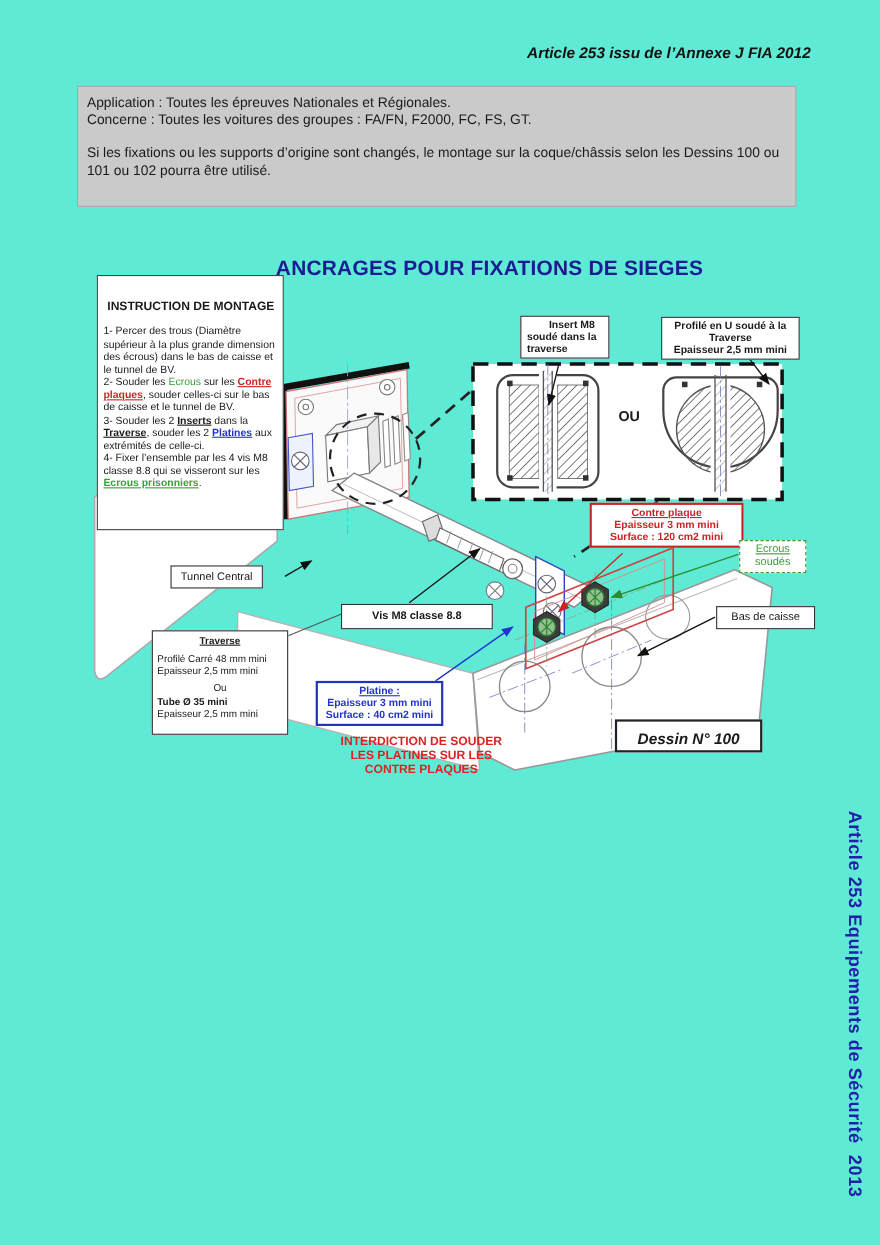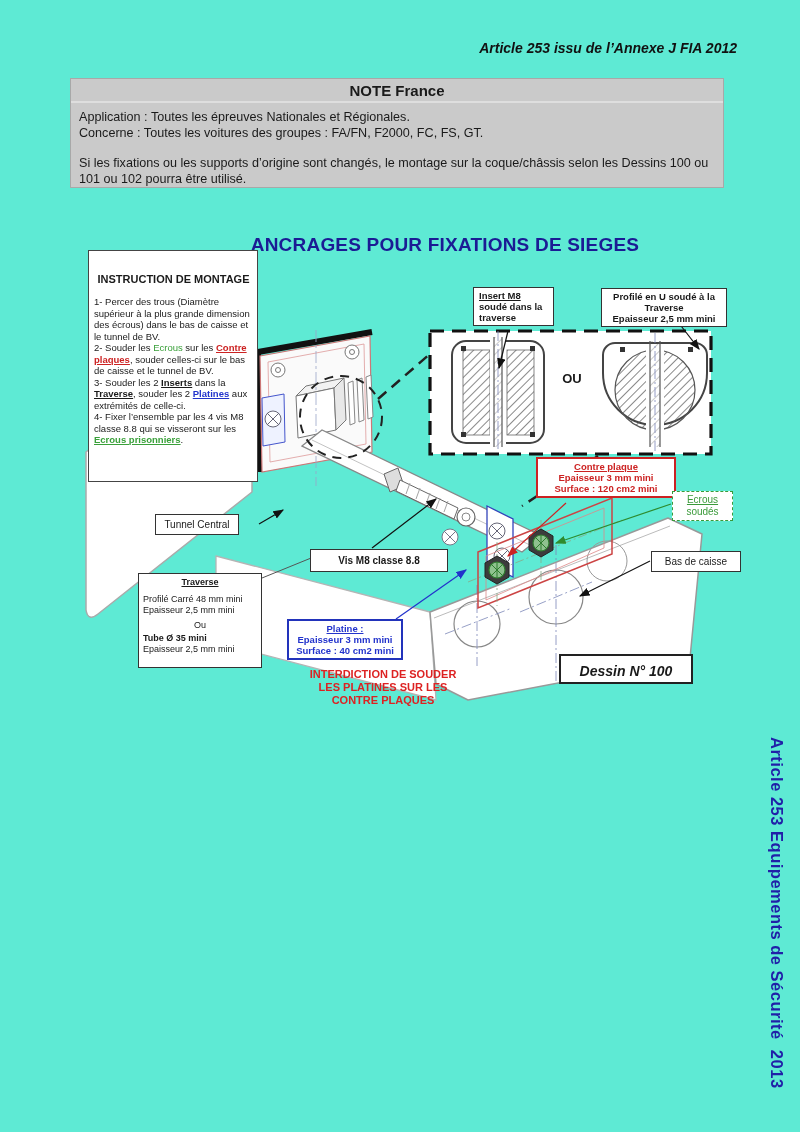--- a/index.html
+++ b/index.html
@@ -23,21 +23,21 @@
   .instr p{margin:0;}
   .green{color:#3aa03a;}
   .green-bu{color:#3aa03a;font-weight:bold;text-decoration:underline;}
   .red-bu{color:#cc2222;font-weight:bold;text-decoration:underline;}
   .b-u{font-weight:bold;text-decoration:underline;}
   .blue-bu{color:#2233cc;font-weight:bold;text-decoration:underline;margin-top:26px;}
   
   .lbl{position:absolute;border:1px solid #333;background:#fff;font-size:9.5px;line-height:11px;
        box-sizing:border-box;z-index:3;padding:2px 3px;}
   .lbl-insert{left:473px;top:287px;width:81px;font-weight:bold;text-align:left;padding-left:5px;}
-  .lbl-insert .u{text-decoration:underline;}
+  .lbl-insert .u{margin-left:20px;}
   .lbl-profile{left:601px;top:288px;width:126px;font-weight:bold;text-align:center;}
   .ou-detail{position:absolute;left:552px;top:371px;width:40px;text-align:center;font-weight:bold;font-size:13px;z-index:3;}
   .lbl-contre{left:536px;top:457px;width:140px;border:2px solid #cc2222;color:#cc2222;font-weight:bold;text-align:center;}
   .lbl-contre .u{text-decoration:underline;}
   .lbl-ecrous{left:672px;top:491px;width:61px;border:1px dashed #3a9a3a;color:#3a9a3a;text-align:center;font-size:10px;line-height:12px;}
   .lbl-ecrous .u{text-decoration:underline;}
   .lbl-tunnel{left:155px;top:514px;width:84px;font-size:10px;text-align:center;padding:4px 0;}
   .lbl-vis{left:310px;top:549px;width:138px;font-weight:bold;font-size:10px;text-align:center;padding:5px 0;}
   .lbl-bas{left:651px;top:551px;width:90px;font-size:10px;text-align:center;padding:4px 0;}
   .lbl-traverse{left:138px;top:573px;width:124px;height:95px;font-size:9px;line-height:11px;text-align:left;padding:3px 4px;}
@@ -209,21 +209,20 @@
       <line x1="262" y1="578" x2="316" y2="556" stroke="#555" stroke-width="1"></line>
       <line x1="566" y1="503" x2="508" y2="556" stroke="#cc2222" stroke-width="1.2" marker-end="url(#ar)"></line>
       <line x1="671" y1="504" x2="556" y2="543" stroke="#2e8b2e" stroke-width="1.2" marker-end="url(#ag)"></line>
       <line x1="396" y1="619" x2="466" y2="570" stroke="#2233cc" stroke-width="1.2" marker-end="url(#abl)"></line>
     </g>
   </svg>
 
   <div class="hdr">Article 253 issu de l’Annexe J FIA 2012</div>
 
   <div class="note">
-    <div class="note-title">NOTE France</div>
     <div class="note-body">
       <p>Application : Toutes les épreuves Nationales et Régionales.</p>
       <p>Concerne : Toutes les voitures des groupes : FA/FN, F2000, FC, FS, GT.</p>
       <div class="note-gap"></div>
       <p>Si les fixations ou les supports d’origine sont changés, le montage sur la coque/châssis selon les Dessins 100 ou 101 ou 102 pourra être utilisé.</p>
     </div>
   </div>
 
   <div class="main-title">ANCRAGES POUR FIXATIONS DE SIEGES</div>
 

